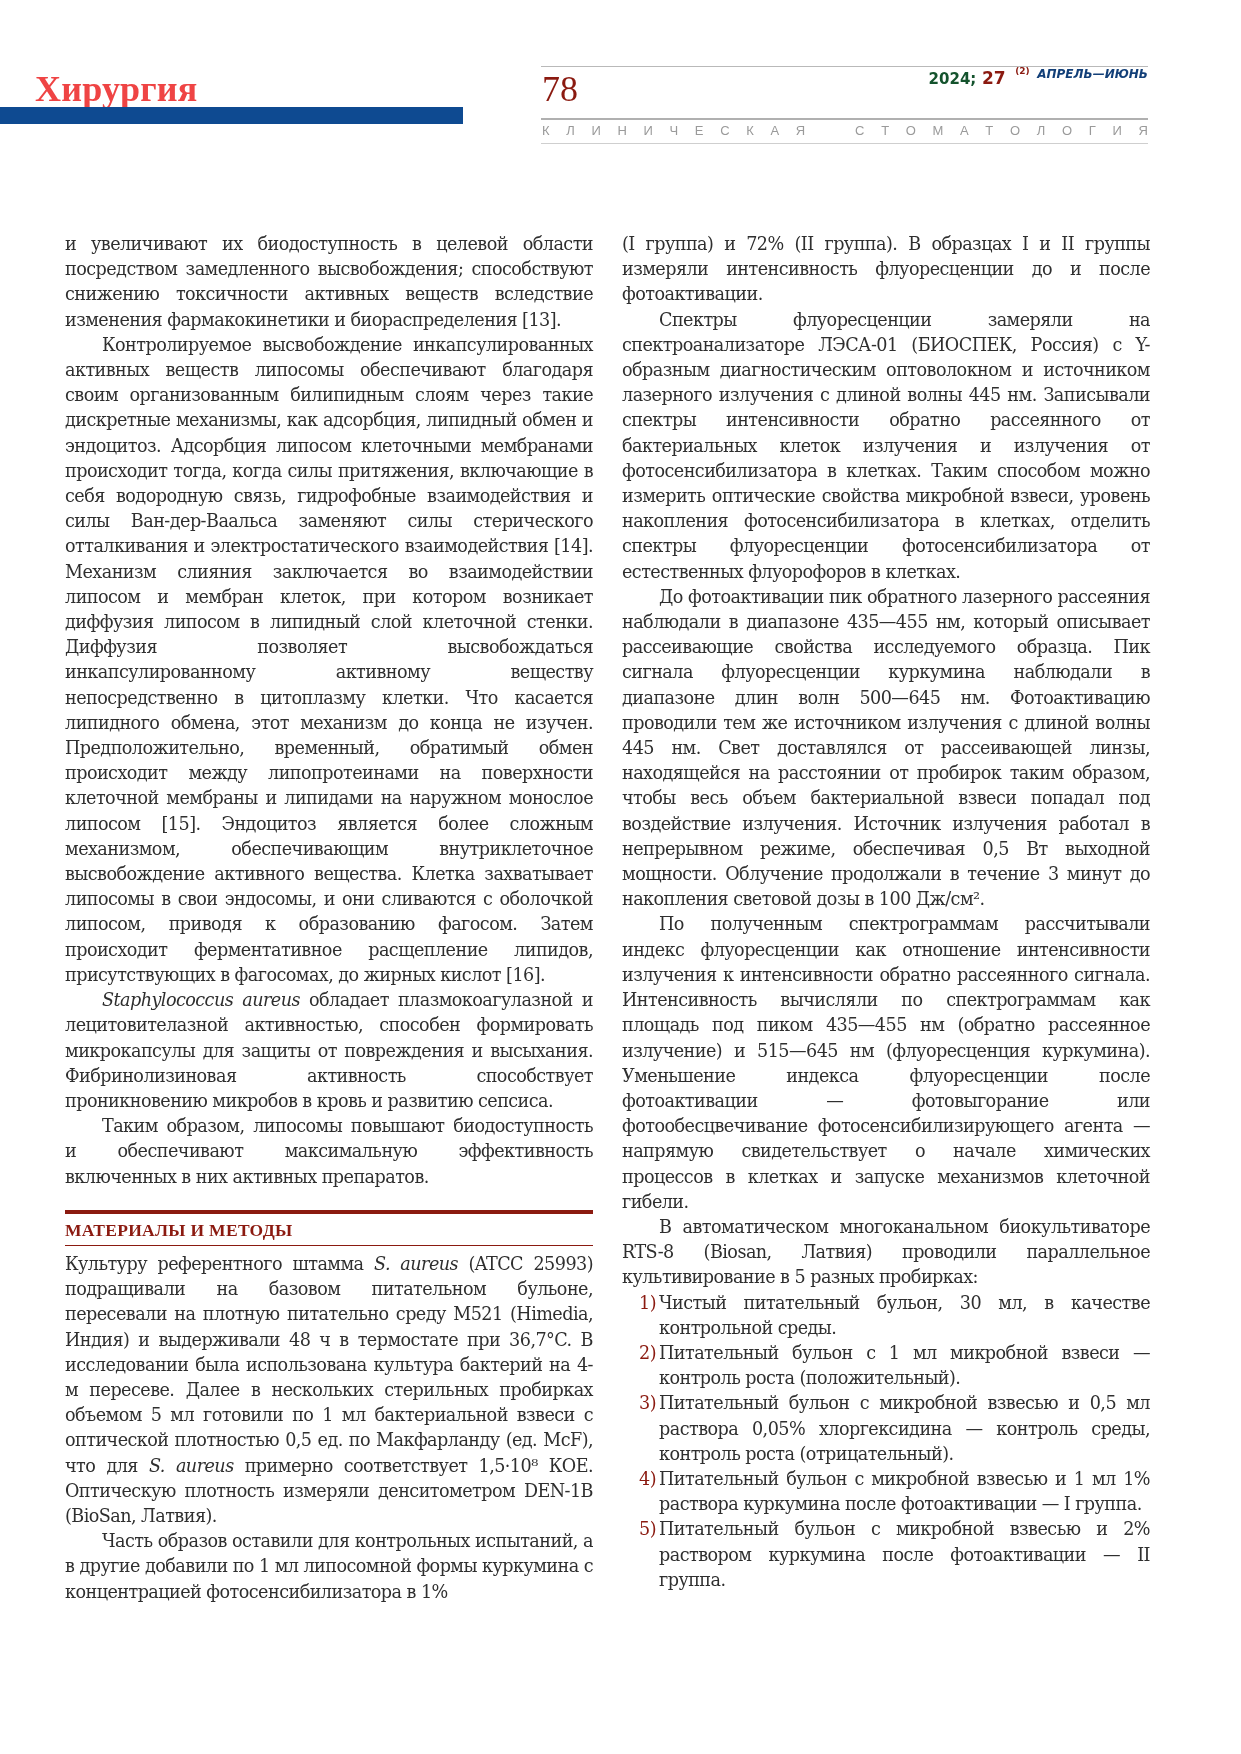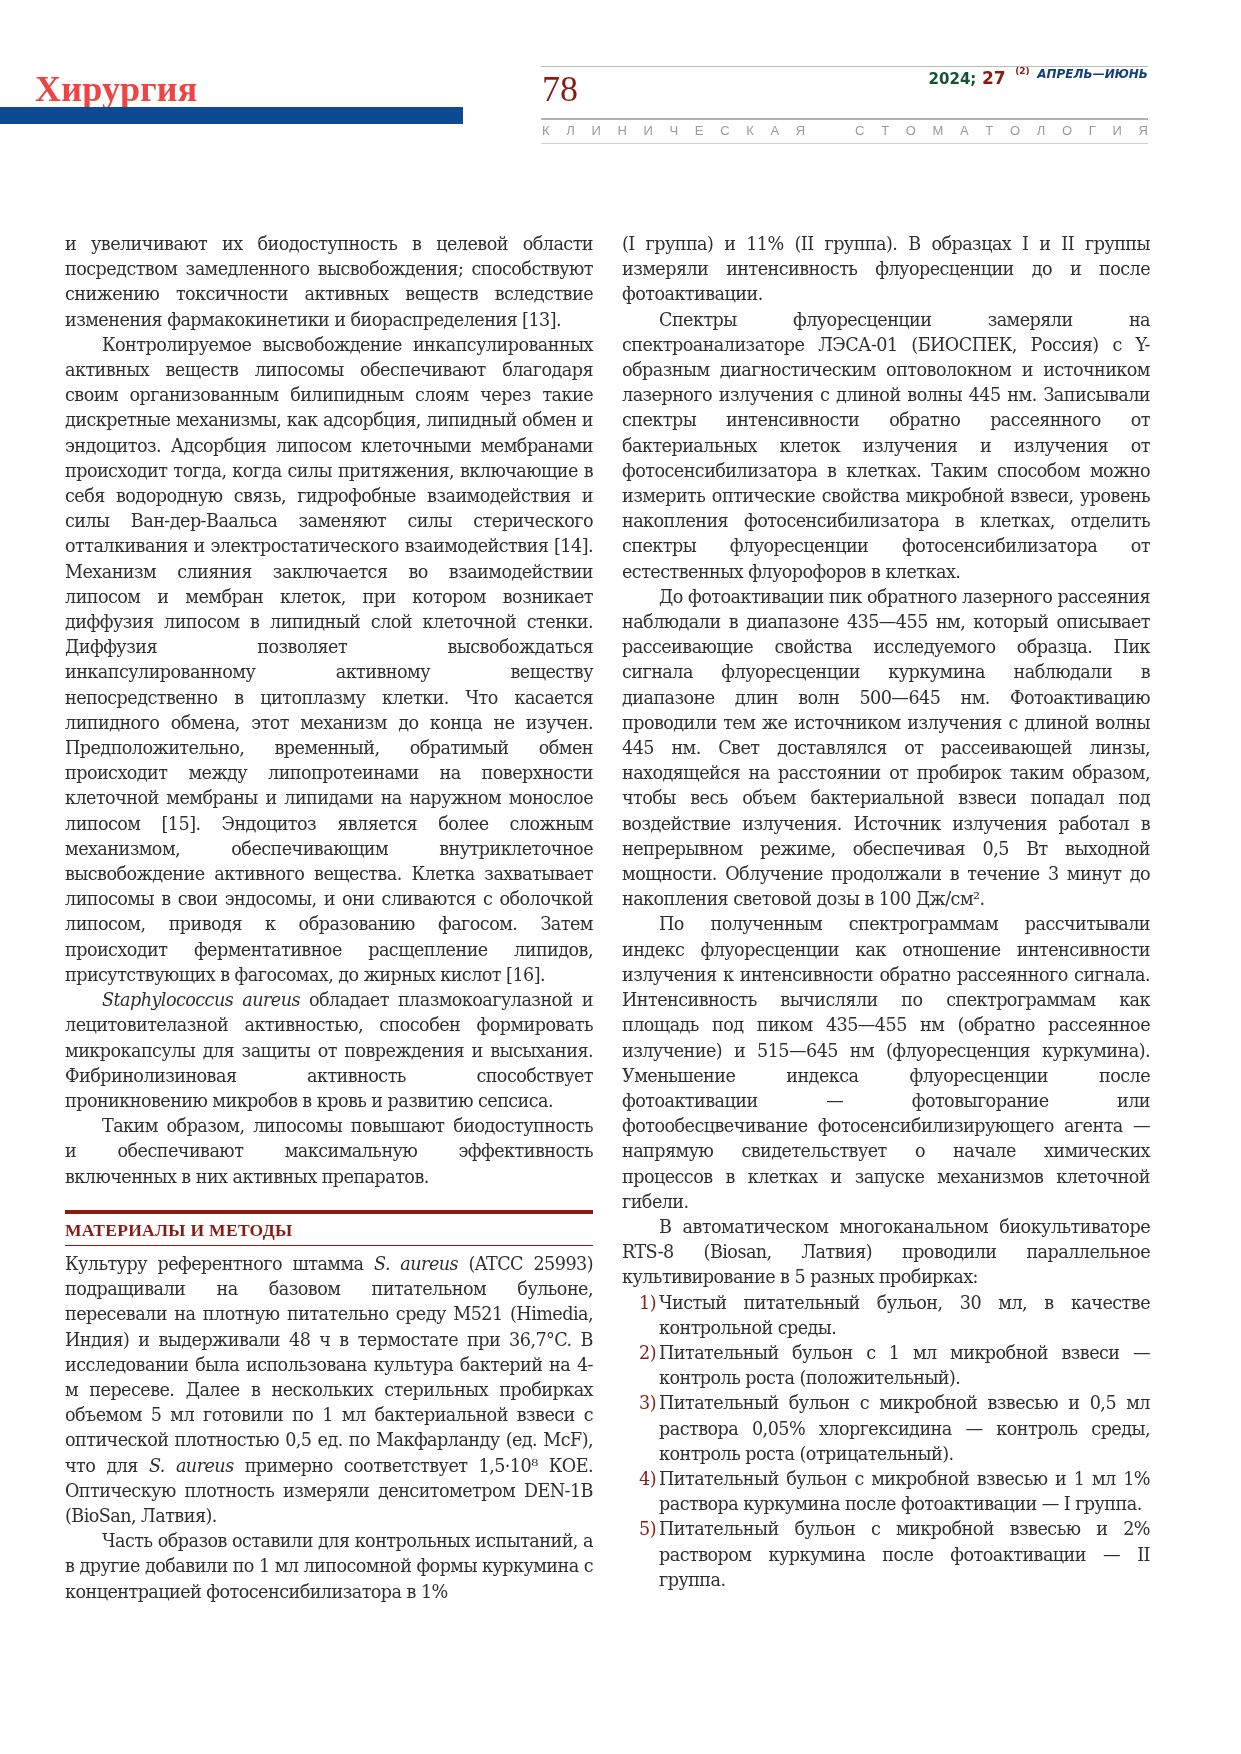--- a/index.html
+++ b/index.html
@@ -94,21 +94,21 @@
     <div class="heading-rule-thick"></div>
     <div class="heading-text">МАТЕРИАЛЫ И МЕТОДЫ</div>
     <div class="heading-rule-thin"></div>
   </div>
 
   <p><span>Культуру референтного штамма </span><em>S. aureus</em><span> (ATCC 25993) подращивали на базовом питательном бульоне, пересевали на плотную питательно среду M521 (Himedia, Индия) и выдерживали 48 ч в термостате при 36,7°C. В исследовании была использована культура бактерий на 4-м пересеве. Далее в нескольких стерильных пробирках объемом 5 мл готовили по 1 мл бактериальной взвеси с оптической плотностью 0,5 ед. по Макфарланду (ед. McF), что для </span><em>S. aureus</em><span> примерно соответствует 1,5·10⁸ КОЕ. Оптическую плотность измеряли денситометром DEN-1B (BioSan, Латвия).</span></p>
   <p class="ind">Часть образов оставили для контрольных испытаний, а в другие добавили по 1 мл липосомной формы куркумина с концентрацией фотосенсибилизатора в 1%</p>
 </div>
 
 <div class="col col-right">
-  <p>(I группа) и 11% (II группа). В образцах I и II группы измеряли интенсивность флуоресценции до и после фотоактивации.</p>
+  <p>(I группа) и 72% (II группа). В образцах I и II группы измеряли интенсивность флуоресценции до и после фотоактивации.</p>
   <p class="ind">Спектры флуоресценции замеряли на спектроанализаторе ЛЭСА-01 (БИОСПЕК, Россия) с Y-образным диагностическим оптоволокном и источником лазерного излучения с длиной волны 445 нм. Записывали спектры интенсивности обратно рассеянного от бактериальных клеток излучения и излучения от фотосенсибилизатора в клетках. Таким способом можно измерить оптические свойства микробной взвеси, уровень накопления фотосенсибилизатора в клетках, отделить спектры флуоресценции фотосенсибилизатора от естественных флуорофоров в клетках.</p>
   <p class="ind">До фотоактивации пик обратного лазерного рассеяния наблюдали в диапазоне 435—455 нм, который описывает рассеивающие свойства исследуемого образца. Пик сигнала флуоресценции куркумина наблюдали в диапазоне длин волн 500—645 нм. Фотоактивацию проводили тем же источником излучения с длиной волны 445 нм. Свет доставлялся от рассеивающей линзы, находящейся на расстоянии от пробирок таким образом, чтобы весь объем бактериальной взвеси попадал под воздействие излучения. Источник излучения работал в непрерывном режиме, обеспечивая 0,5 Вт выходной мощности. Облучение продолжали в течение 3 минут до накопления световой дозы в 100 Дж/см².</p>
   <p class="ind">По полученным спектрограммам рассчитывали индекс флуоресценции как отношение интенсивности излучения к интенсивности обратно рассеянного сигнала. Интенсивность вычисляли по спектрограммам как площадь под пиком 435—455 нм (обратно рассеянное излучение) и 515—645 нм (флуоресценция куркумина). Уменьшение индекса флуоресценции после фотоактивации — фотовыгорание или фотообесцвечивание фотосенсибилизирующего агента — напрямую свидетельствует о начале химических процессов в клетках и запуске механизмов клеточной гибели.</p>
   <p class="ind">В автоматическом многоканальном биокультиваторе RTS-8 (Biosan, Латвия) проводили параллельное культивирование в 5 разных пробирках:</p>
   <ul class="list">
     <li>
         <span class="num">1)</span>
         <span class="txt">Чистый питательный бульон, 30 мл, в качестве контрольной среды.</span>
       </li>
     <li>

